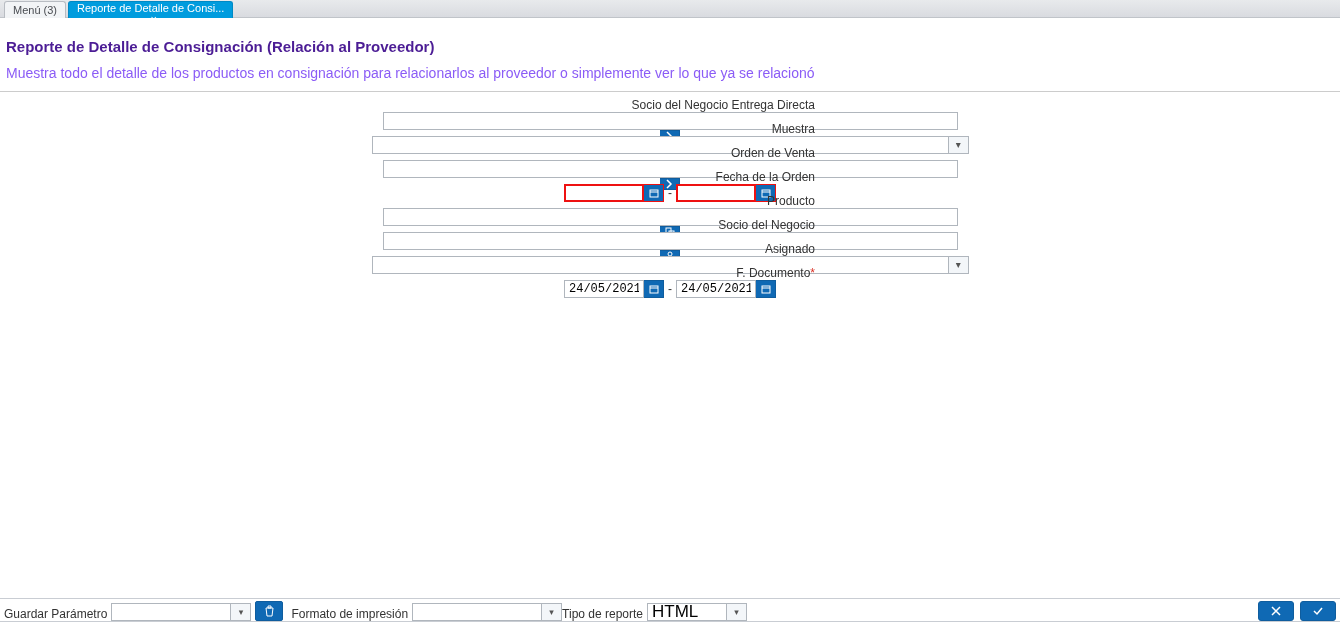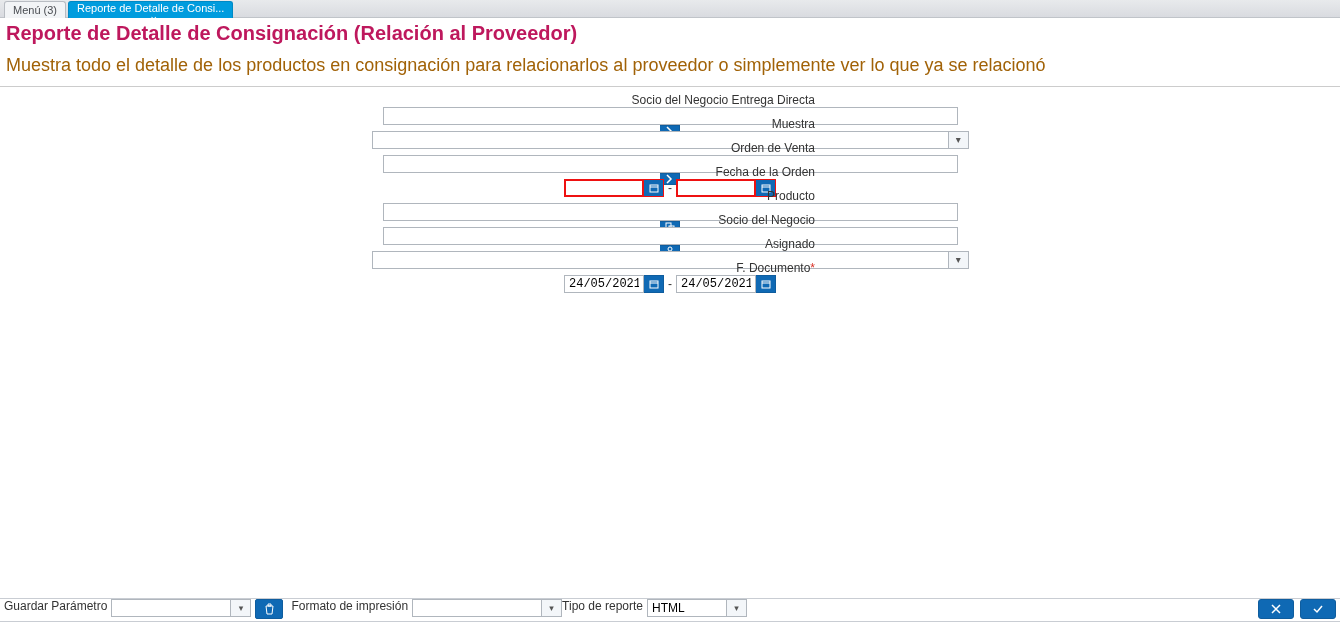--- a/index.html
+++ b/index.html
@@ -49,27 +49,28 @@
     line-height: 1;
     cursor: pointer;
   }
 
   
   .page-header {
     padding: 4px 6px 0 6px;
   }
   .page-title {
     font-weight: bold;
-    font-size: 20px;
-    color: #be185d;
+    font-size: 15px;
+    color: #4c1d95;
+    margin-top: 16px;
   }
   .page-desc {
     margin-top: 10px;
-    font-size: 18px;
-    color: #a16207;
+    font-size: 14px;
+    color: #8b5cf6;
   }
 
   
   .hr {
     border-top: 1px solid #ccc;
     margin-top: 10px;
   }
 
   
   .form {
@@ -163,32 +164,32 @@
   .bottombar {
     position: absolute;
     left: 0;
     right: 0;
     bottom: 0;
     height: 24px;
     border-top: 1px solid #c9cdd3;
     border-bottom: 1px solid #c9cdd3;
     background: #fff;
     display: flex;
-    align-items: flex-start;
+    align-items: flex-end;
     padding: 0 4px;
     font-size: 12px;
   }
   .bb-label {
     margin-right: 4px;
     color: #333;
   }
   .bb-input {
     height: 18px;
     border: 1px solid #b0b6bd;
-    font-size: 12px;
+    font-size: 17px;
     padding: 0 4px;
   }
   .bb-drop {
     width: 20px;
     height: 18px;
     border: 1px solid #b0b6bd;
     border-left: none;
     background: #f3f6f9;
     display: inline-flex;
     align-items: center;

